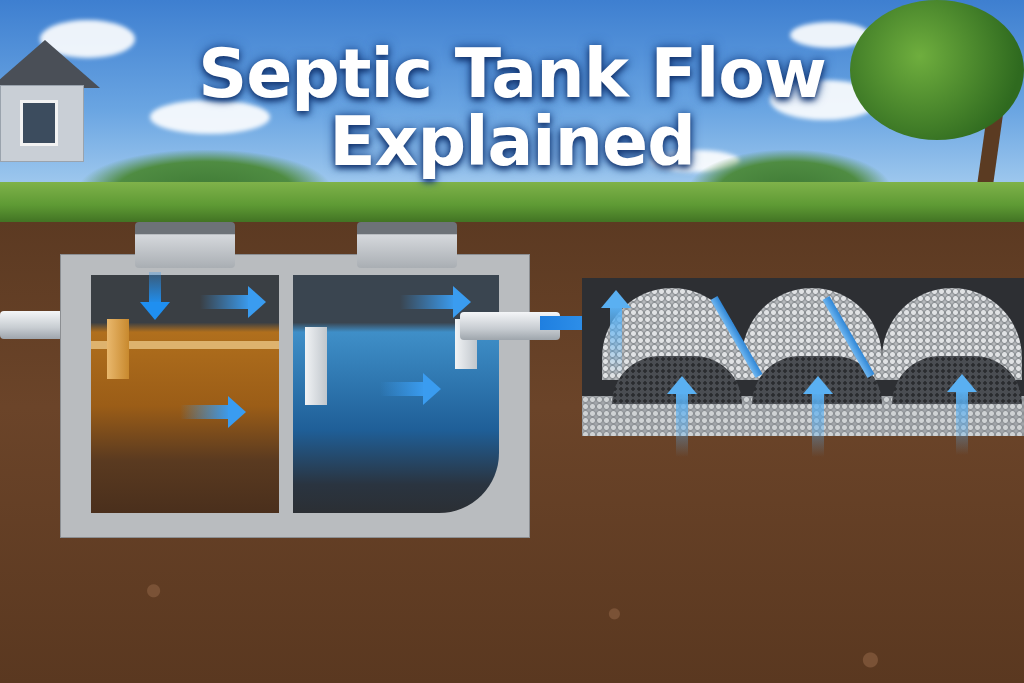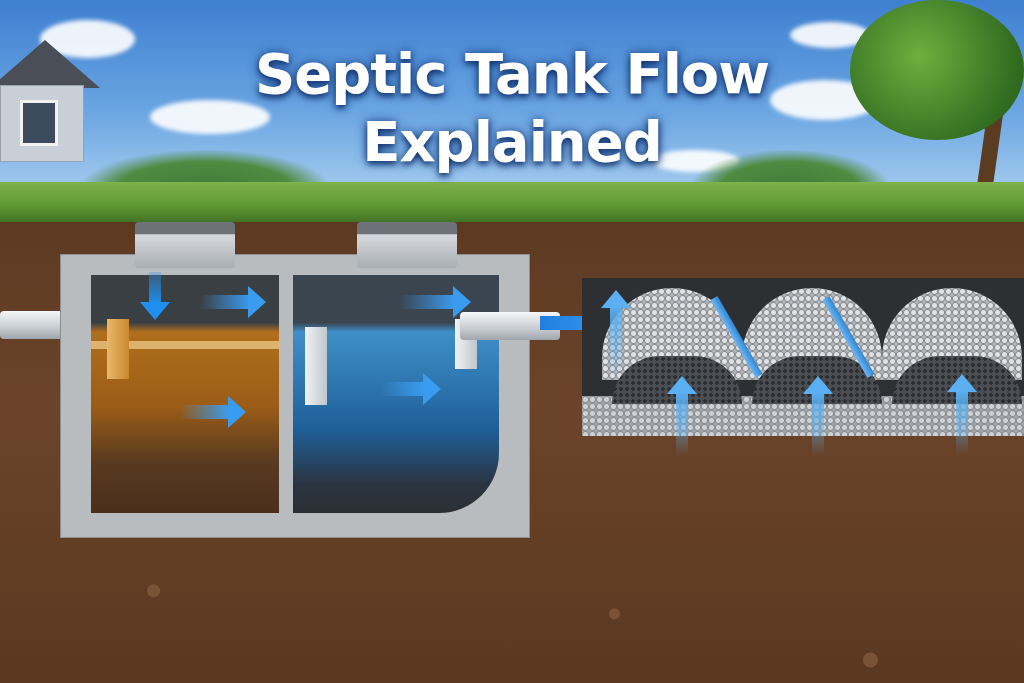--- a/index.html
+++ b/index.html
@@ -14,21 +14,21 @@
      radial-gradient(circle at 60% 85%,#7a5236 0 5px,transparent 6px),
      radial-gradient(circle at 85% 95%,#7a5236 0 7px,transparent 8px),
      linear-gradient(180deg,#5c3a22 0%,#6b4429 40%,#5a3820 100%);}
   .house{position:absolute;left:0;top:40px;width:90px;height:120px;}
   .house .wall{position:absolute;left:0;top:45px;width:82px;height:75px;background:#c9cfd6;border:1px solid #9aa3ad;}
   .house .roof{position:absolute;left:-10px;top:0;width:0;height:0;border-left:55px solid transparent;border-right:55px solid transparent;border-bottom:48px solid #4a4f57;}
   .house .window{position:absolute;left:20px;top:60px;width:32px;height:40px;background:#3c4c5e;border:3px solid #f2f2f2;}
   .tree{position:absolute;left:850px;top:0;width:174px;height:190px;}
   .tree .crown{position:absolute;left:0;top:0;width:174px;height:140px;border-radius:50%;background:radial-gradient(circle at 40% 40%,#6fae3e,#2f6a1f 75%);}
   .tree .trunk{position:absolute;left:132px;top:110px;width:16px;height:80px;background:#5b3b22;transform:skewX(-8deg);}
-  .title{position:absolute;left:0;top:40px;width:1024px;text-align:center;color:#fff;font-family:"DejaVu Sans",sans-serif;font-weight:bold;font-size:56px;line-height:68px;text-shadow:0 3px 6px #12326b,0 0 12px #1f4f96;letter-spacing:-1px;}
+  .title{position:absolute;left:0;top:40px;width:1024px;text-align:center;color:#fff;font-family:"DejaVu Sans",sans-serif;font-weight:bold;font-size:68px;line-height:68px;text-shadow:0 3px 6px #12326b,0 0 12px #1f4f96;letter-spacing:-1px;}
   .tank{position:absolute;left:60px;top:254px;width:468px;height:282px;background:#b9bcbf;border:1px solid #8b8e92;}
   .chamber{position:absolute;top:20px;height:238px;}
   .ch1{left:30px;width:188px;background:linear-gradient(180deg,#3a3f44 0 20%,#b06f1d 24%,#9b5d17 55%,#5a3a20 78%,#4a2f1c 100%);}
   .ch2{left:232px;width:206px;background:linear-gradient(180deg,#3a4550 0 20%,#3f8fc8 24%,#1f5f98 65%,#2a3440 88%,#2b2f34 100%);border-bottom-right-radius:60px;}
   .scum{position:absolute;left:30px;top:86px;width:188px;height:8px;background:#e6c07d;opacity:.85;}
   .lid{position:absolute;width:100px;height:46px;background:linear-gradient(180deg,#6d7278 0 25%,#d5d8dc 28%,#a9aeb3 100%);border-radius:4px;}
   .pipe{position:absolute;height:28px;background:linear-gradient(180deg,#f4f6f8,#c7ccd1 60%,#9ea5ac);border-radius:4px;}
   .vpipe{position:absolute;width:22px;background:linear-gradient(90deg,#f1f3f5,#c0c6cc);}
   .arrow{position:absolute;height:14px;background:linear-gradient(90deg,rgba(60,150,230,0),#3a9cf0);}
   .arrow::after{content:"";position:absolute;right:-16px;top:-9px;border-left:18px solid #3a9cf0;border-top:16px solid transparent;border-bottom:16px solid transparent;}

